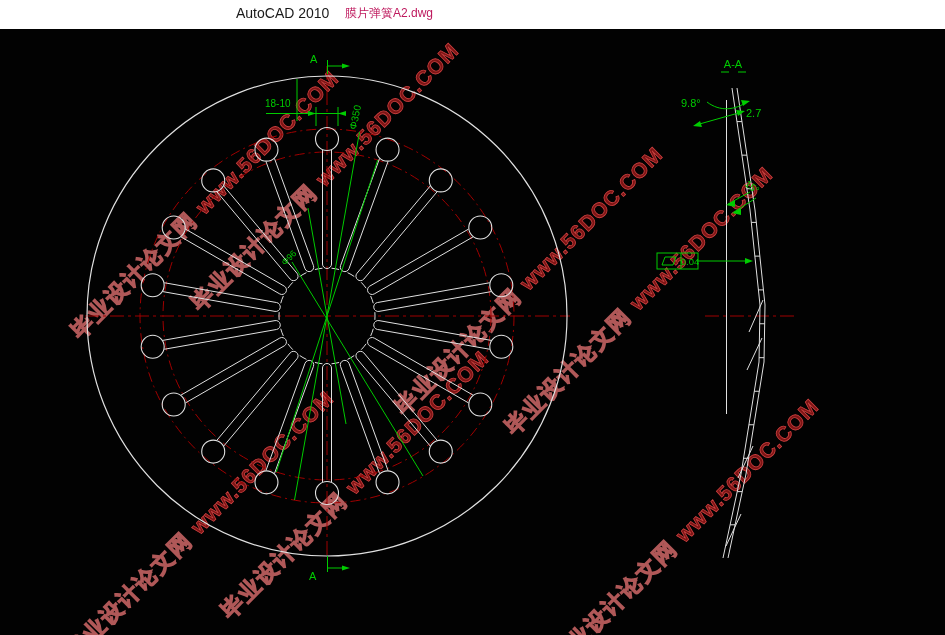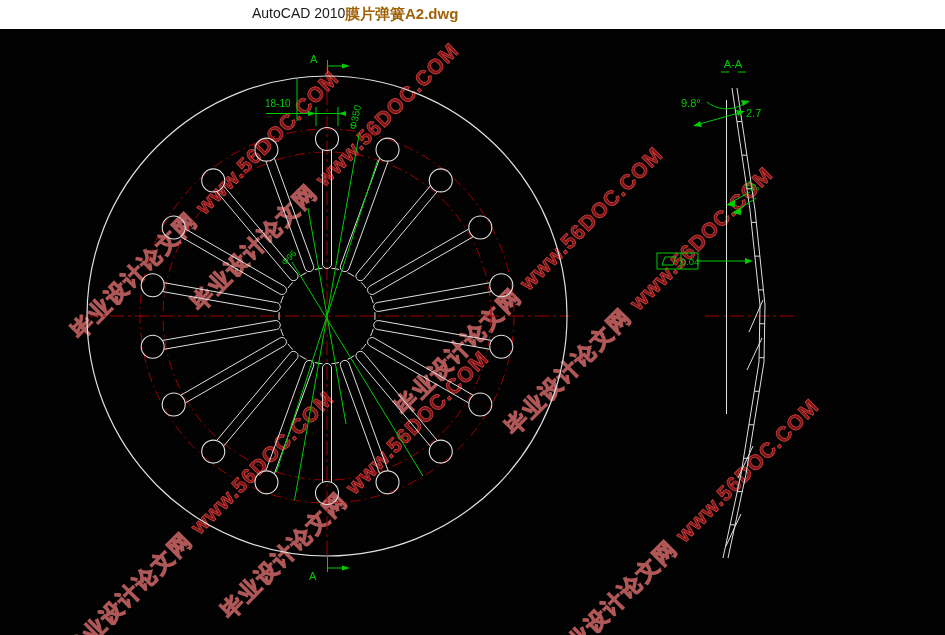--- a/index.html
+++ b/index.html
@@ -1,19 +1,19 @@
 <!DOCTYPE html>
 <html><head>
 <meta charset="utf-8">
 <style>
   html,body{margin:0;padding:0;background:#000;}
   #page{position:relative;width:945px;height:635px;overflow:hidden;font-family:"Liberation Sans",sans-serif;}
   #titlebar{position:absolute;left:0;top:0;width:945px;height:29px;background:#ffffff;}
-  #titlebar .app{position:absolute;left:236px;top:5px;font-size:14px;color:#1a1a1a;margin-left:16px;}
-  #titlebar .doc{position:absolute;left:345px;top:5px;font-size:15px;color:#a16207;font-weight:bold;}
+  #titlebar .app{position:absolute;left:236px;top:5px;font-size:14px;color:#1a1a1a;}
+  #titlebar .doc{position:absolute;left:345px;top:5px;font-size:12px;color:#be185d;}
   #canvas{position:absolute;left:0;top:29px;width:945px;height:606px;background:#020202;}
   .wm{position:absolute;white-space:nowrap;transform:rotate(-45deg);transform-origin:0 50%;z-index:1;pointer-events:none;}
   .wm .cn{font-size:22px;font-weight:bold;letter-spacing:2px;color:rgba(90,10,10,0.28);-webkit-text-stroke:1.2px #b05858;}
   .wm .url{font-size:21px;font-weight:bold;letter-spacing:1px;margin-left:8px;color:#7d1414;-webkit-text-stroke:0.8px #cc4040;}
   #drawing{position:absolute;left:0;top:0;z-index:2;}
   text{font-family:"Liberation Sans",sans-serif;}
 </style>
 </head>
 <body>
 

